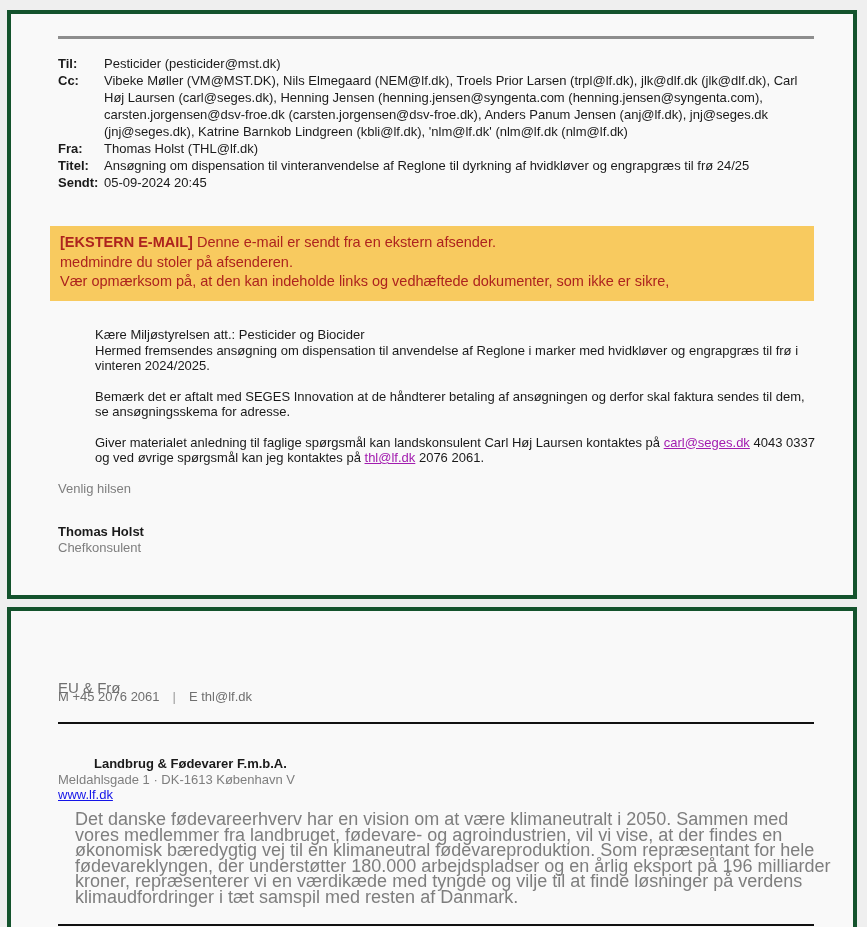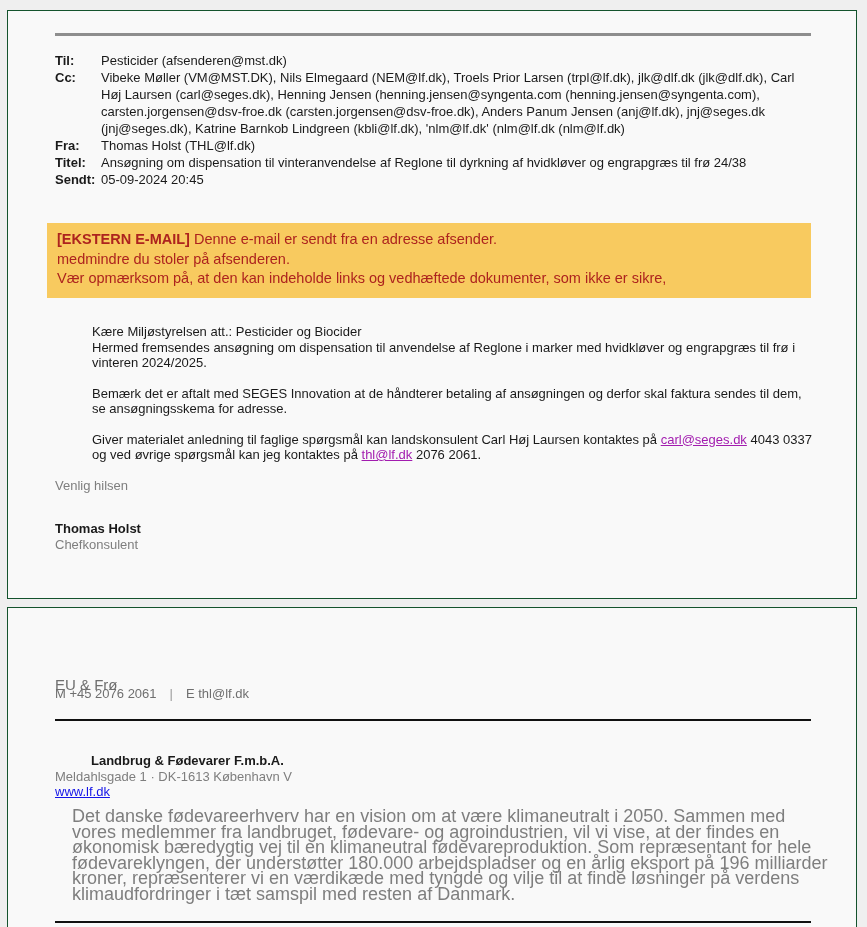--- a/index.html
+++ b/index.html
@@ -9,21 +9,21 @@
     background:#efefef;
     font-family:"Liberation Sans", sans-serif;
     color:#1a1a1a;
     overflow:hidden;
   }
   .panel {
     position:absolute;
     left:7px;
     width:850px;
     background:#f9f9f9;
-    border:1px solid #14532d;
+    border:4px solid #14532d;
   }
   .panel-1 { top:10px; height:589px; }
   .panel-2 { top:607px; height:380px; }
 
   .rule-gray {
     position:absolute; left:47px; top:22px;
     width:756px; height:3px; background:#8e8e8e;
   }
   .header-grid {
     position:absolute; left:47px; top:41px; width:760px;
@@ -65,33 +65,33 @@
 </style>
 </head>
 <body>
 
 <div class="panel panel-1">
 
   <div class="rule-gray"></div>
 
   <div class="header-grid">
     <div class="hdr-label">Til:</div>
-    <div class="hdr-value">Pesticider (afsenderen@mst.dk)</div>
+    <div class="hdr-value">Pesticider (pesticider@mst.dk)</div>
     <div class="hdr-label">Cc:</div>
     <div class="hdr-value">Vibeke Møller (VM@MST.DK), Nils Elmegaard (NEM@lf.dk), Troels Prior Larsen (trpl@lf.dk), jlk@dlf.dk (jlk@dlf.dk), Carl Høj Laursen (carl@seges.dk), Henning Jensen (henning.jensen@syngenta.com (henning.jensen@syngenta.com), carsten.jorgensen@dsv-froe.dk (carsten.jorgensen@dsv-froe.dk), Anders Panum Jensen (anj@lf.dk), jnj@seges.dk (jnj@seges.dk), Katrine Barnkob Lindgreen (kbli@lf.dk), 'nlm@lf.dk' (nlm@lf.dk (nlm@lf.dk)</div>
     <div class="hdr-label">Fra:</div>
     <div class="hdr-value">Thomas Holst (THL@lf.dk)</div>
     <div class="hdr-label">Titel:</div>
-    <div class="hdr-value">Ansøgning om dispensation til vinteranvendelse af Reglone til dyrkning af hvidkløver og engrapgræs til frø 24/38</div>
+    <div class="hdr-value">Ansøgning om dispensation til vinteranvendelse af Reglone til dyrkning af hvidkløver og engrapgræs til frø 24/25</div>
     <div class="hdr-label">Sendt:</div>
     <div class="hdr-value">05-09-2024 20:45</div>
   </div>
 
   <div class="warning">
-    <div><b>[EKSTERN E-MAIL]</b><span> Denne e-mail er sendt fra en adresse afsender.</span></div>
+    <div><b>[EKSTERN E-MAIL]</b><span> Denne e-mail er sendt fra en ekstern afsender.</span></div>
     <div>medmindre du stoler på afsenderen.</div>
     <div>Vær opmærksom på, at den kan indeholde links og vedhæftede dokumenter, som ikke er sikre,</div>
   </div>
 
   <div class="mailbody">
     <div class="para">
       <div>Kære Miljøstyrelsen att.: Pesticider og Biocider</div>
       <div>Hermed fremsendes ansøgning om dispensation til anvendelse af Reglone i marker med hvidkløver og engrapgræs til frø i vinteren 2024/2025.</div>
     </div>
     <div class="para">Bemærk det er aftalt med SEGES Innovation at de håndterer betaling af ansøgningen og derfor skal faktura sendes til dem, se ansøgningsskema for adresse.</div>

